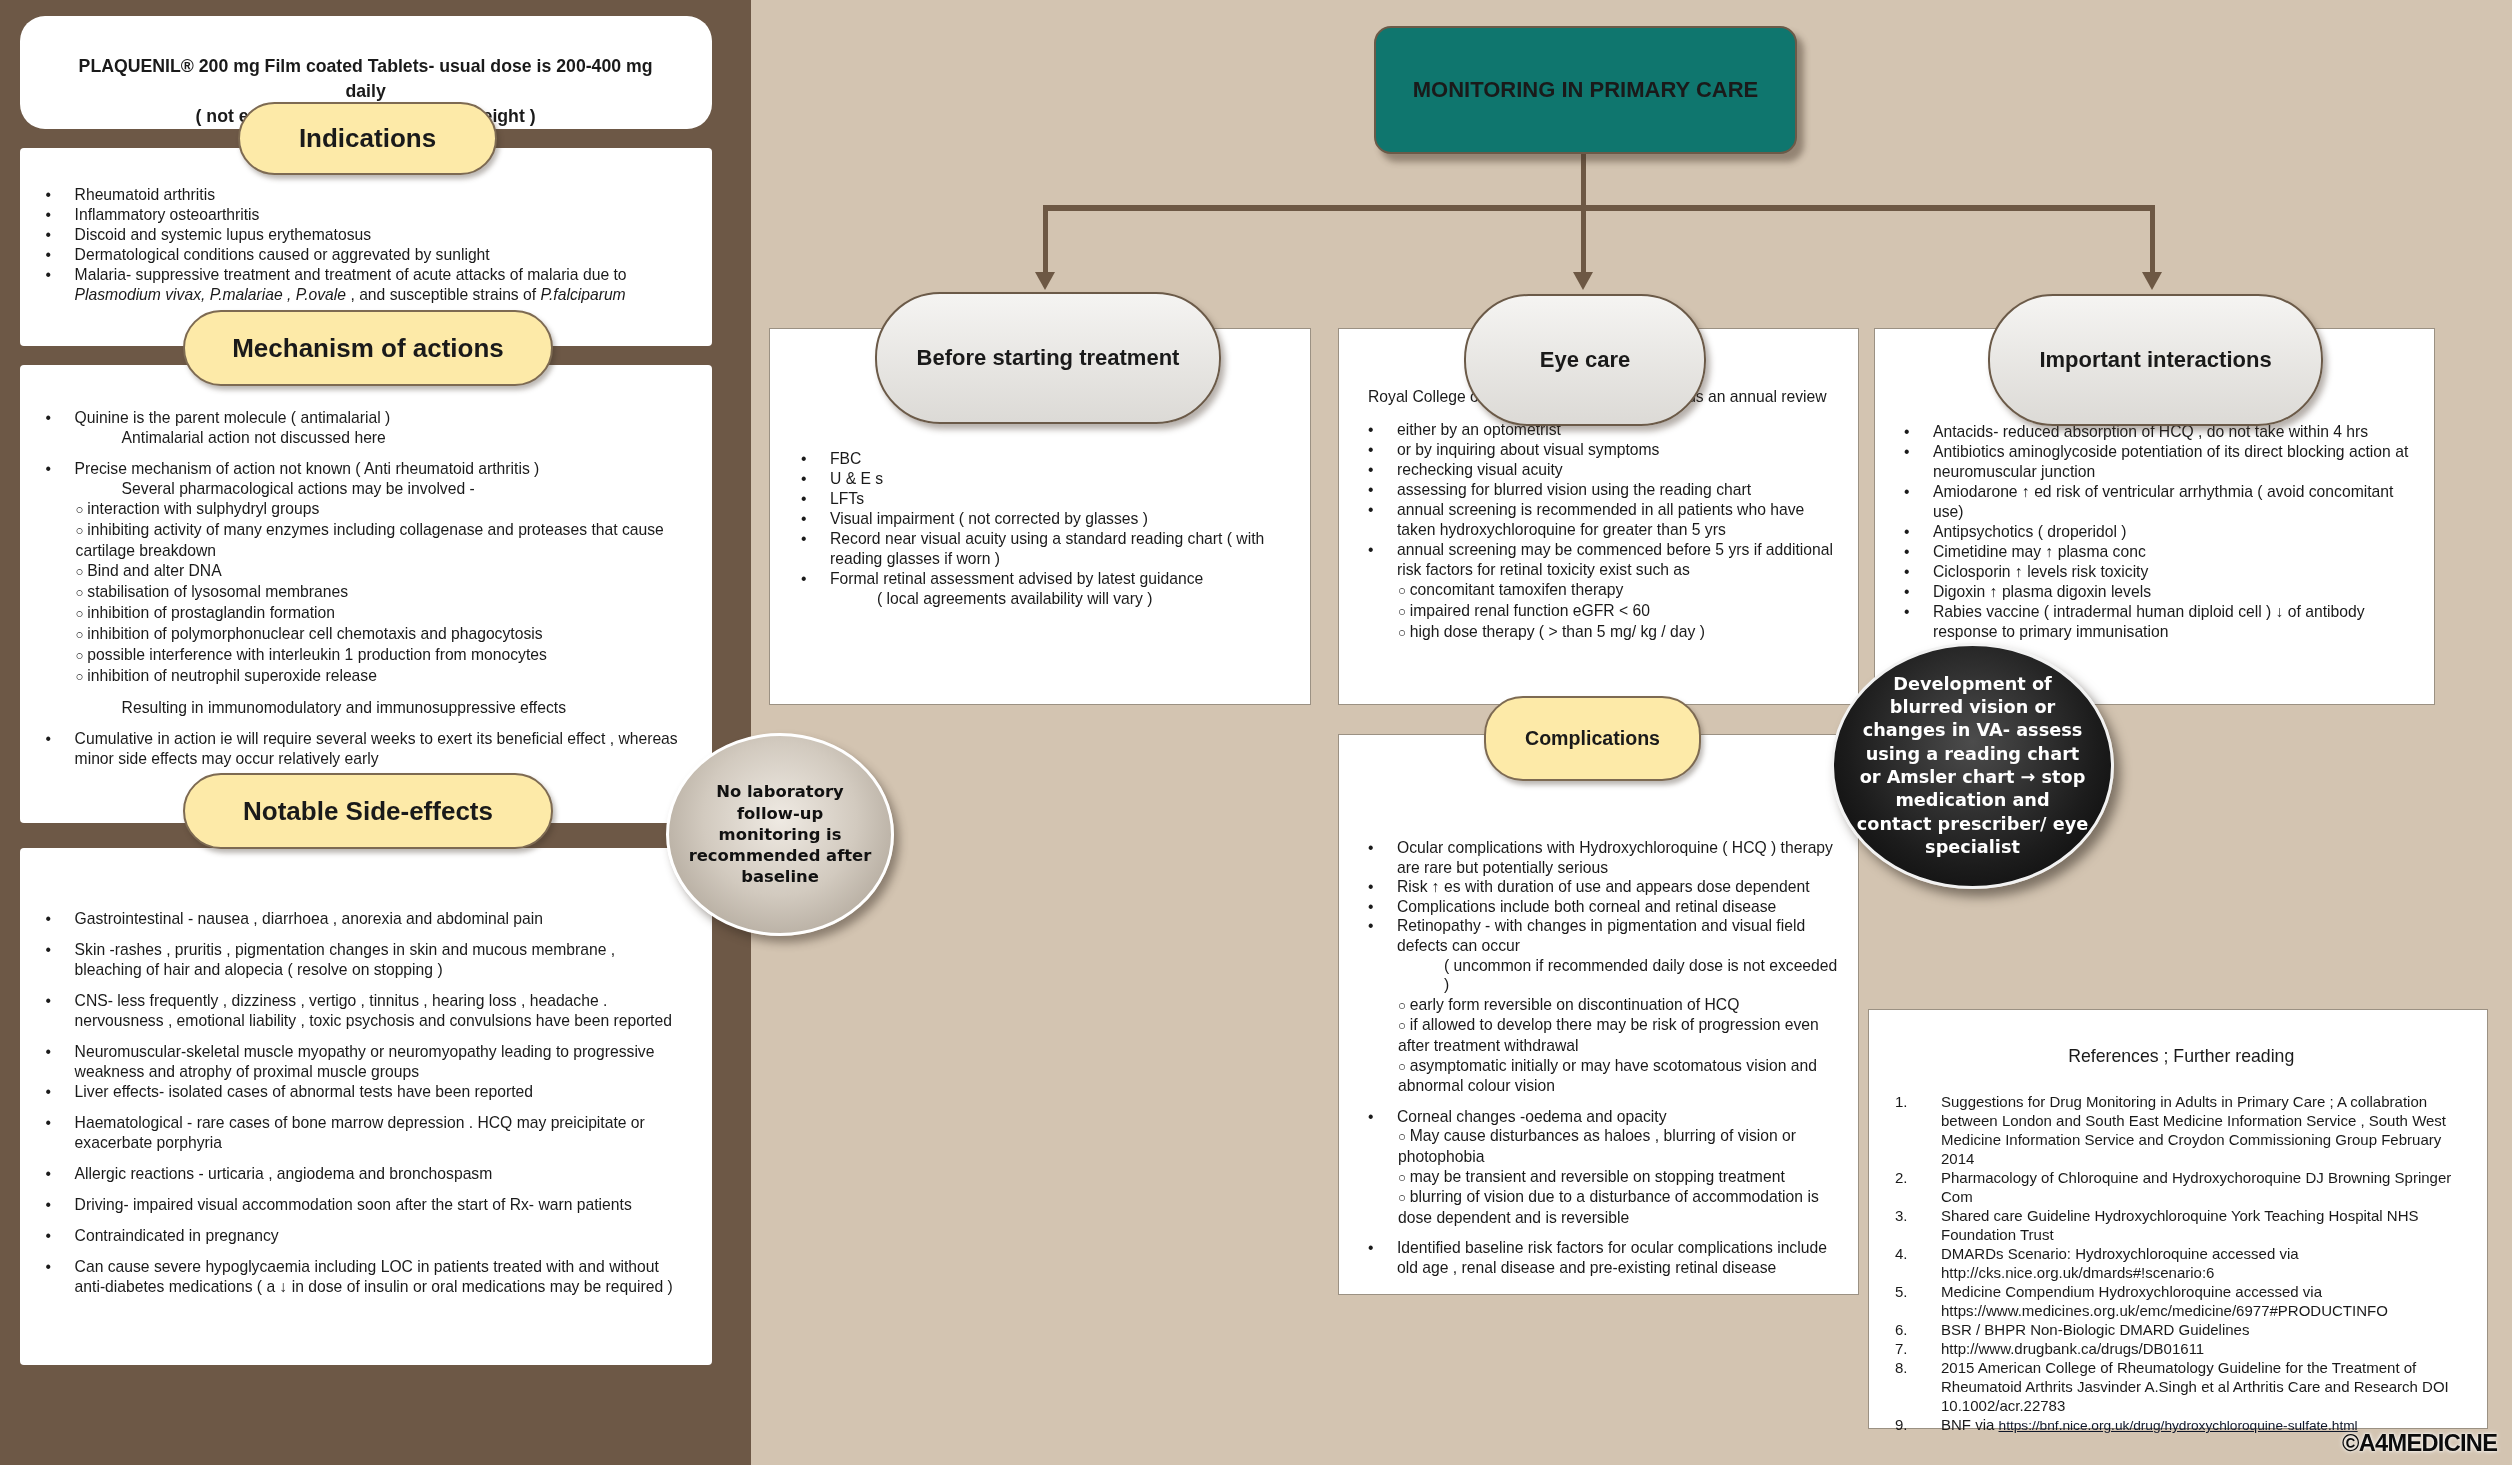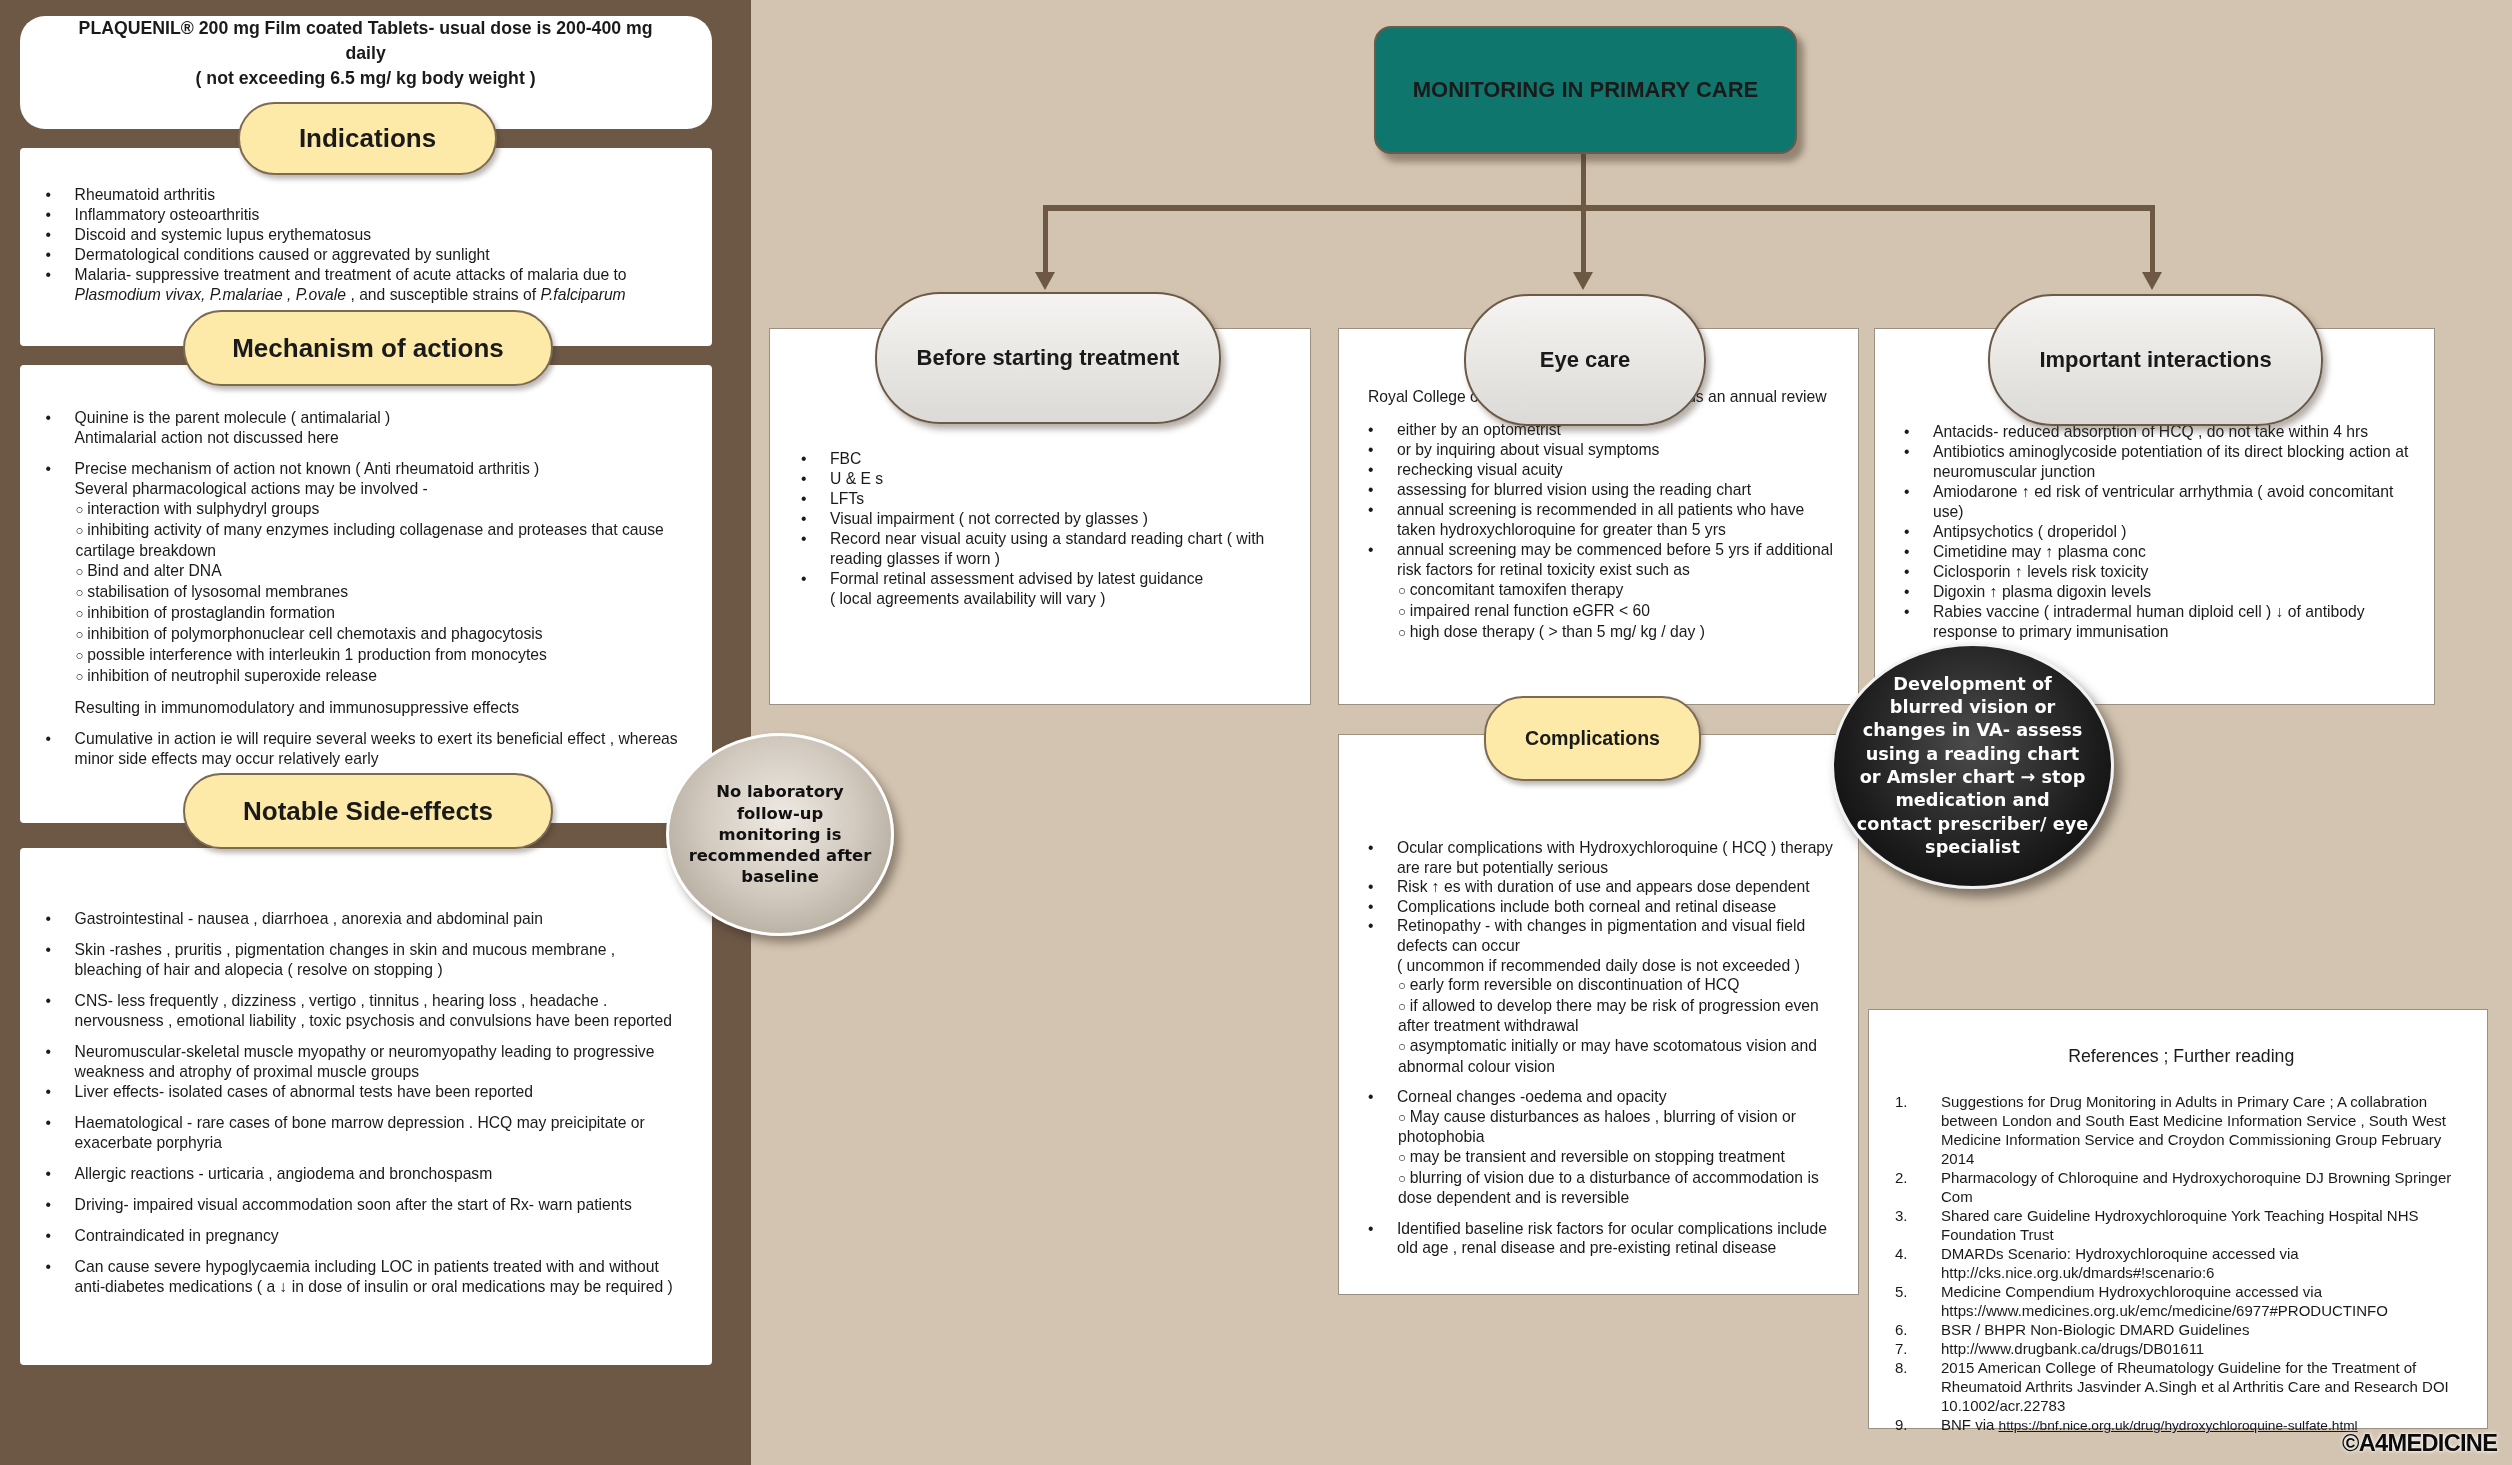--- a/index.html
+++ b/index.html
@@ -2,31 +2,31 @@
 <html style="font-size:10.5px"><head>
 <meta charset="utf-8">
 <style>
   html,body{margin:0;padding:0;background:#8a8178;}
   .canvas{position:relative;width:2512px;height:1465px;background:#d3c4b1;overflow:hidden;
           font-family:"Liberation Sans",sans-serif;color:#1a1a1a;}
   
   .left-panel{position:absolute;left:0;top:0;width:751px;height:1465px;background:#6d5846;z-index:1;}
   .wbox{position:absolute;background:#ffffff;border-radius:3.9px;}
   .header-box{left:19.6px;top:16.4px;width:692px;height:113px;border-radius:25px;
-              display:flex;flex-direction:column;justify-content:flex-start;text-align:center;}
+              display:flex;flex-direction:column;justify-content:flex-end;text-align:center;}
   .header-box .title{font-weight:bold;font-size:17.7px;line-height:25px;padding:0 39px;}
   .pill{position:absolute;background:#fdeaa8;border:2px solid #7d6a52;border-radius:39px;
         display:flex;align-items:center;justify-content:center;font-weight:bold;font-size:26px;
         z-index:5;box-shadow:2.6px 3.9px 5.2px rgba(60,48,36,.35);}
   
   .list{font-size:15.7px;line-height:20px;}
   .li{display:flex;}
   .li .m{flex:0 0 29px;}
   .li.b .m::before{content:"\2022";}
-  .li.p{display:flex;}
+  .li.p{display:flex;gap:47px;}
   .li.p .m::before{content:"";}
   .li.s{display:block;padding-left:30px;}
   .li.s .m{display:inline;}
   .li.s .m::before{content:"\25CB\00a0";font-size:.85em;}
   .li.g{height:11px;}
   .li .t i{font-style:italic;}
   
   .mon-box{position:absolute;left:1374px;top:26px;width:419px;height:124px;background:#0f766e;
            border:2px solid #6b5a48;border-radius:17px;display:flex;align-items:center;justify-content:center;
            font-weight:bold;font-size:22px;z-index:3;box-shadow:6.5px 7.9px 6.5px rgba(70,56,42,.45);}

